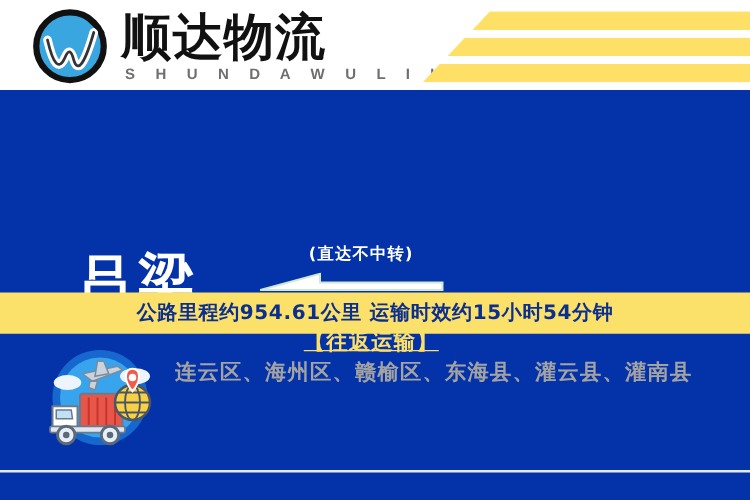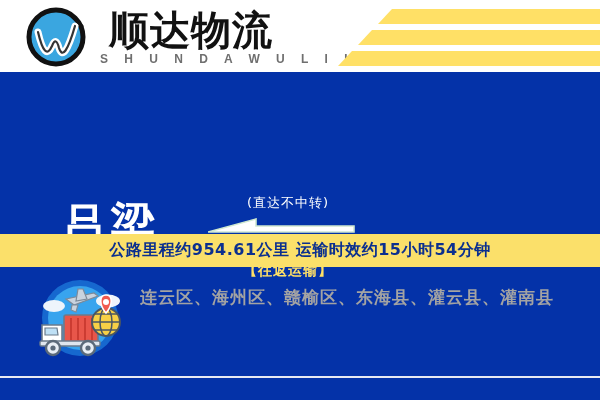--- a/index.html
+++ b/index.html
@@ -20,21 +20,20 @@
   }
   #logo-mark{
     position:absolute;left:25px;top:6px;width:62px;height:62px;
   }
   #brand-name{
     position:absolute;left:97px;top:8px;
     font-size:40px;font-weight:bold;color:#111111;
     letter-spacing:1px;line-height:44px;
     font-family:"DejaVu Sans","Liberation Sans",sans-serif;
     white-space:nowrap;
-    margin-left:12px;
   }
   #brand-sub{
     position:absolute;left:100px;top:52px;
     font-size:12px;font-weight:bold;color:#6f6f6f;
     letter-spacing:6.5px;white-space:nowrap;
     font-family:"Liberation Sans",sans-serif;
   }
   .stripe{
     position:absolute;height:15px;background:#ffe066;
   }
@@ -53,29 +52,30 @@
     position:absolute;top:126px;
     font-size:46px;font-weight:bold;color:#ffffff;
     line-height:54px;white-space:nowrap;
     font-family:"DejaVu Sans","Liberation Sans",sans-serif;
     letter-spacing:2px;
   }
   #city-from{left:62px;}
   #city-to{left:362px;}
   #direct-note{
     position:absolute;left:247px;top:122px;
-    font-size:13px;font-weight:normal;color:#ffffff;
+    font-size:13px;font-weight:bold;color:#ffffff;
     white-space:nowrap;letter-spacing:1px;
     font-family:"DejaVu Sans","Liberation Serif",serif;
   }
   #roundtrip-note{
     position:absolute;left:243px;top:190px;
-    font-size:14px;font-weight:bold;color:#ffe066;
+    font-size:17px;font-weight:bold;color:#ffe066;
     white-space:nowrap;letter-spacing:1px;
     font-family:"DejaVu Sans","Liberation Serif",serif;
+    text-decoration:underline;
   }
   #arrows{
     position:absolute;left:208px;top:146px;width:156px;height:36px;
   }
 
   
   #info-band{
     position:absolute;left:0;top:234px;width:600px;height:33px;
     background:#fbe06a;
   }

